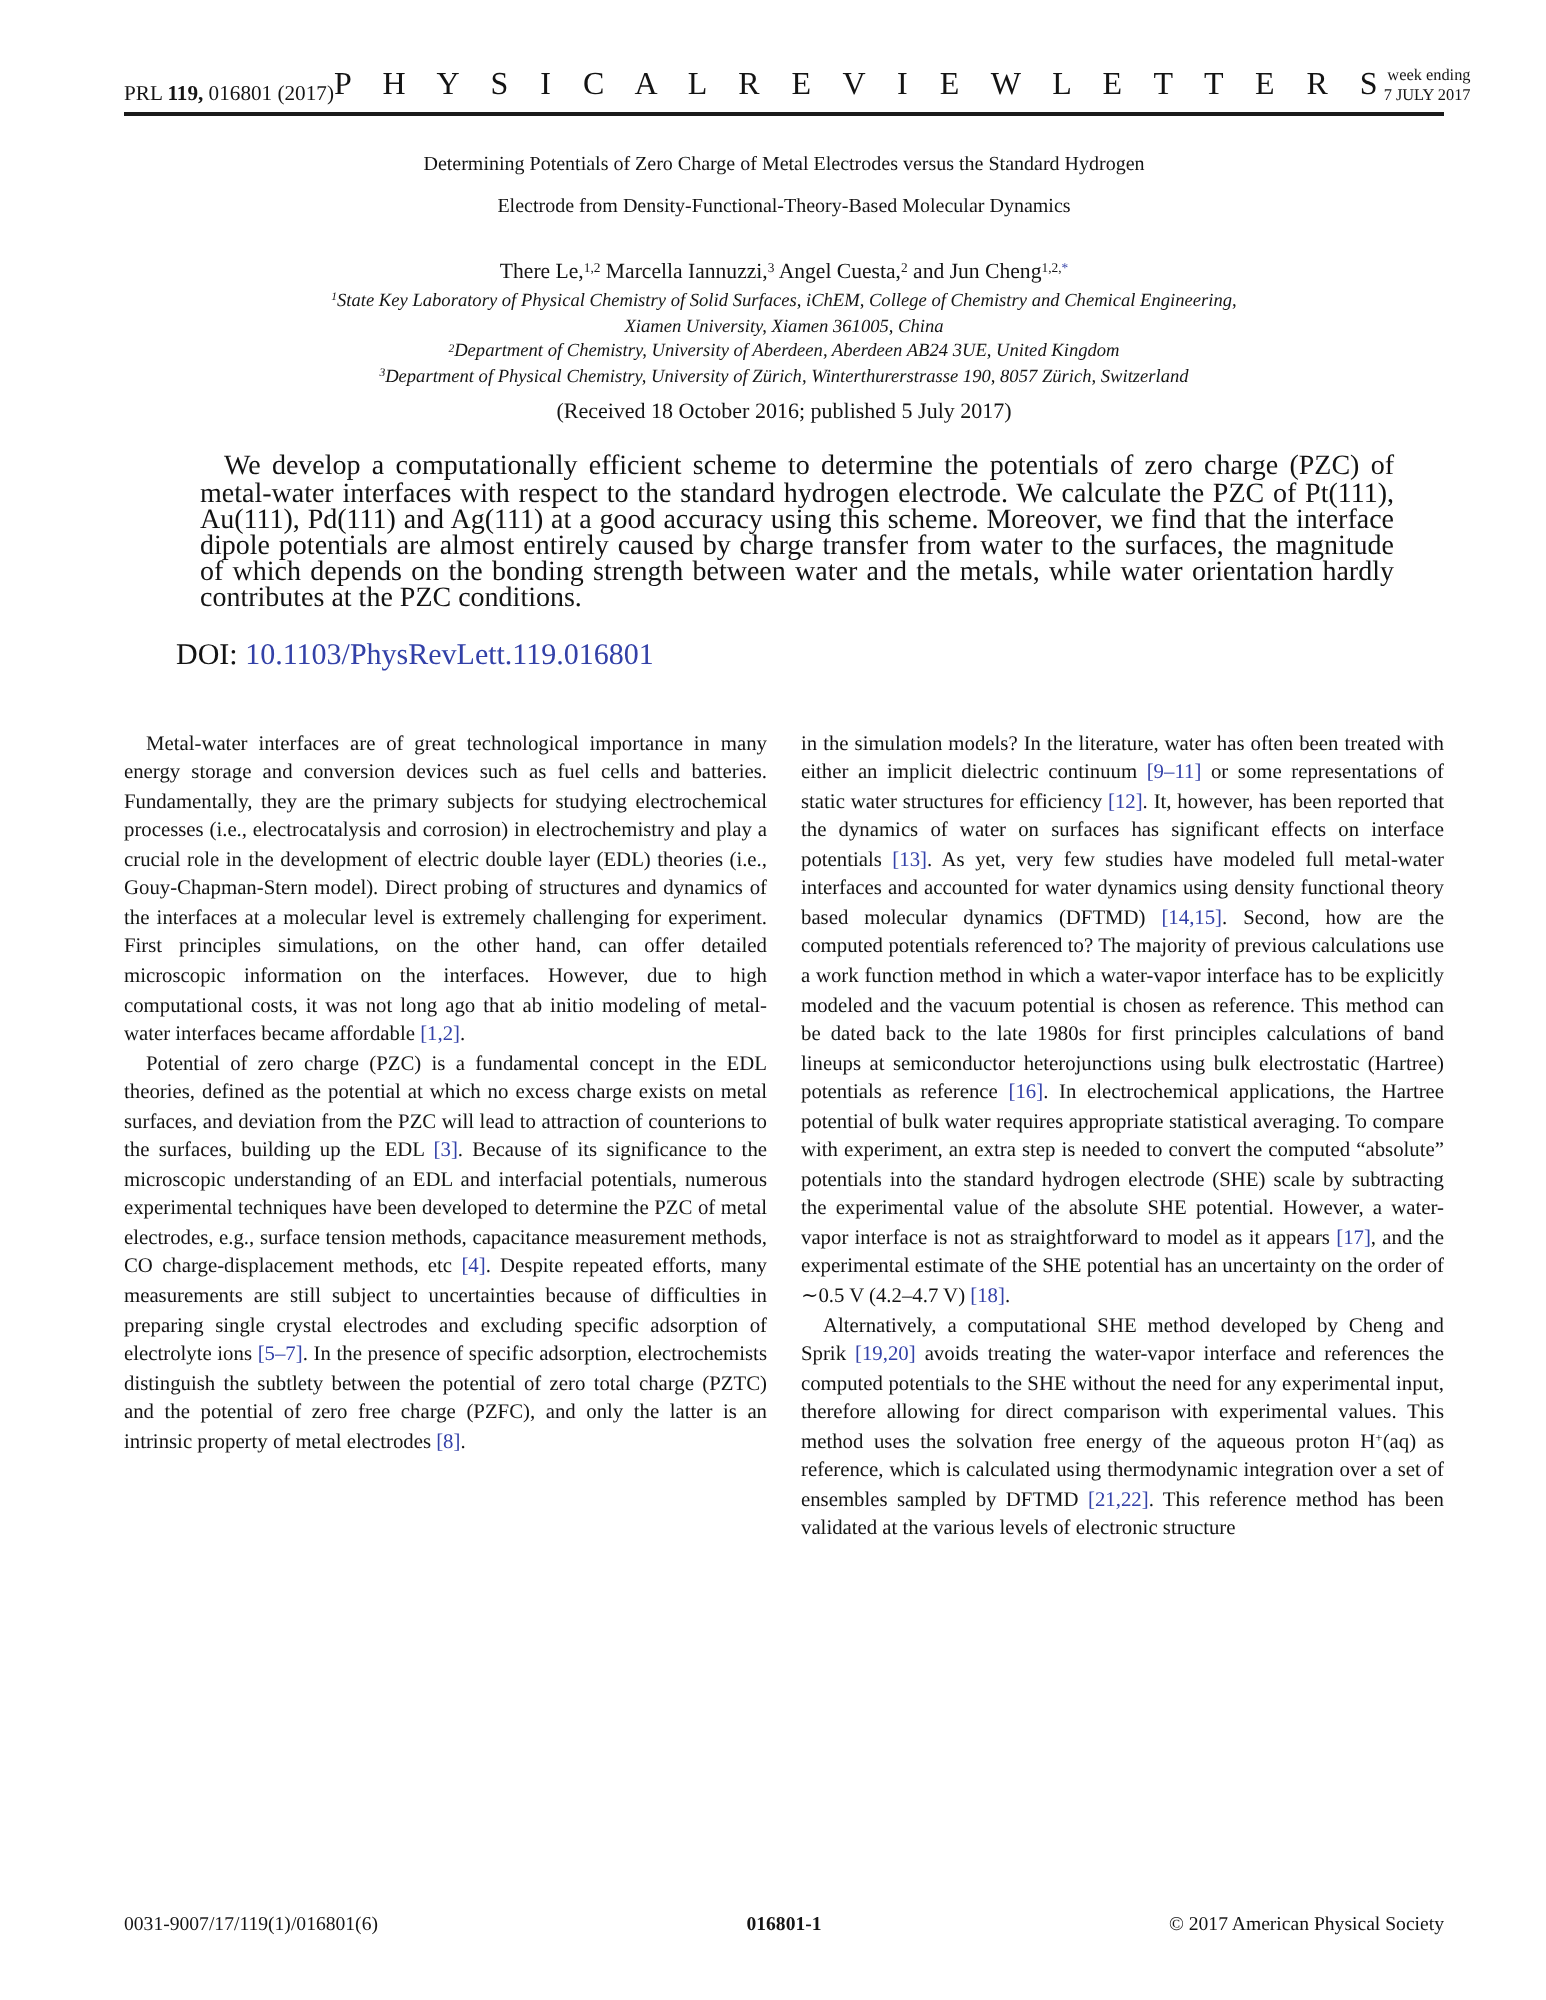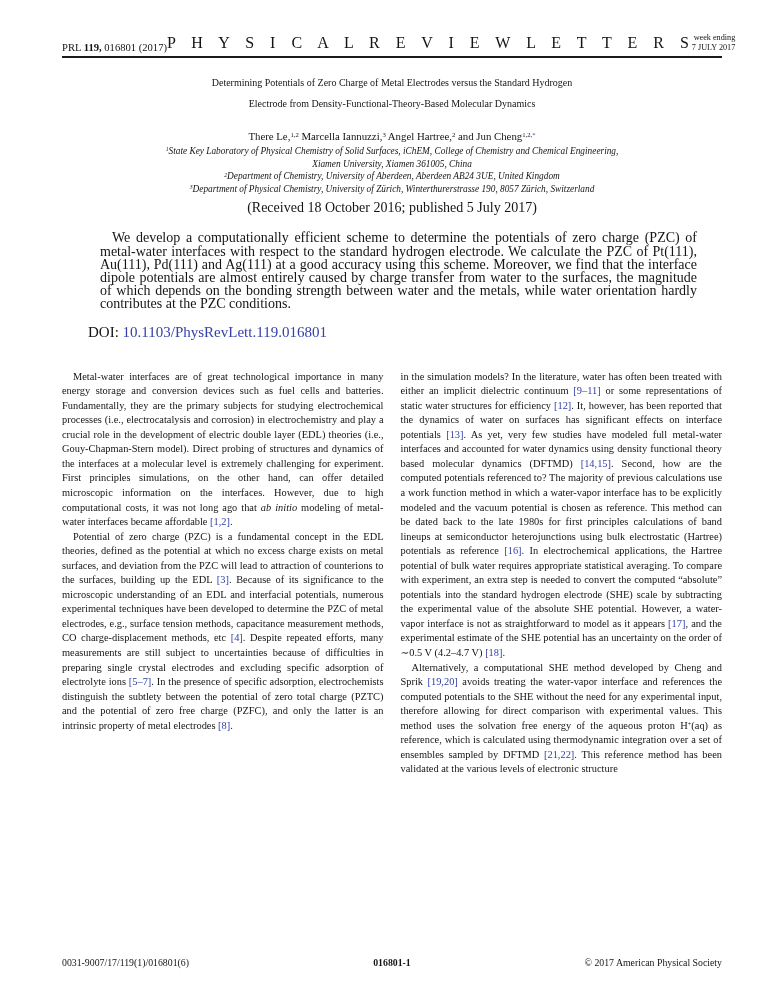--- a/index.html
+++ b/index.html
@@ -28,21 +28,21 @@
   .journal-name{
     font-size:16px;letter-spacing:3px;word-spacing:6px;white-space:nowrap;
     transform:translateY(-1px);
   }
   .week-ending{font-size:8.2px;text-align:right;line-height:10px;white-space:nowrap;}
   .header-rule{height:2px;background:#1a1a1a;margin-top:3px;}
   
   .title{margin-top:15px;text-align:center;font-weight:normal;font-size:10px;line-height:20.5px;}
   .authors{margin-top:16px;text-align:center;font-size:10.8px;}
   .affiliations{margin-top:3px;text-align:center;font-style:italic;font-size:9.3px;line-height:12.6px;}
-  .received{margin-top:5px;text-align:center;font-size:14px;}
+  .received{margin-top:5px;text-align:center;font-size:11px;}
   
   .abstract{
     margin:15px 25px 0 38px;
     font-size:14px;line-height:13.2px;
     text-align:justify;text-indent:12px;
   }
   .doi-line{margin:13px 25px 0 26px;font-size:15px;}
   
   .body{display:flex;gap:17px;margin-top:29px;}
   .col{width:321.5px;font-size:10.4px;line-height:14.55px;text-align:justify;}
@@ -51,21 +51,21 @@
   
   .footer{
     position:absolute;left:62px;right:51px;top:929px;
     display:flex;justify-content:space-between;align-items:baseline;
     font-size:9.8px;
     margin-top:28px;
   }
   .footer .center{position:absolute;left:0;right:0;text-align:center;font-weight:bold;}
   
   .b{font-weight:bold;}
-  .em{font-style:italic;margin-top:32px;}
+  .em{margin-top:32px;}
   .cite{color:var(--link);}
   .sup{font-size:0.62em;position:relative;top:-0.45em;line-height:0;}
   a.doi{color:var(--link);text-decoration:none;}
 </style>
 </head>
 <body>
 
 <div class="page">
 
   <div class="header">
@@ -76,21 +76,21 @@
       <div>7 JULY 2017</div>
     </div>
   </div>
   <div class="header-rule"></div>
 
   <div class="title">
     <div>Determining Potentials of Zero Charge of Metal Electrodes versus the Standard Hydrogen</div>
     <div>Electrode from Density-Functional-Theory-Based Molecular Dynamics</div>
   </div>
 
-  <div class="authors"><span>There Le,</span><span class="sup">1,2</span><span> Marcella Iannuzzi,</span><span class="sup">3</span><span> Angel Hartree,</span><span class="sup">2</span><span> and Jun Cheng</span><span class="sup">1,2,</span><span class="sup cite">*</span></div>
+  <div class="authors"><span>There Le,</span><span class="sup">1,2</span><span> Marcella Iannuzzi,</span><span class="sup">3</span><span> Angel Cuesta,</span><span class="sup">2</span><span> and Jun Cheng</span><span class="sup">1,2,</span><span class="sup cite">*</span></div>
 
   <div class="affiliations">
     <div><span class="sup">1</span><span>State Key Laboratory of Physical Chemistry of Solid Surfaces, iChEM, College of Chemistry and Chemical Engineering,</span></div>
     <div><span>Xiamen University, Xiamen 361005, China</span></div>
     <div><span class="sup">2</span><span>Department of Chemistry, University of Aberdeen, Aberdeen AB24 3UE, United Kingdom</span></div>
     <div><span class="sup">3</span><span>Department of Physical Chemistry, University of Zürich, Winterthurerstrasse 190, 8057 Zürich, Switzerland</span></div>
   </div>
 
   <div class="received">(Received 18 October 2016; published 5 July 2017)</div>
 

